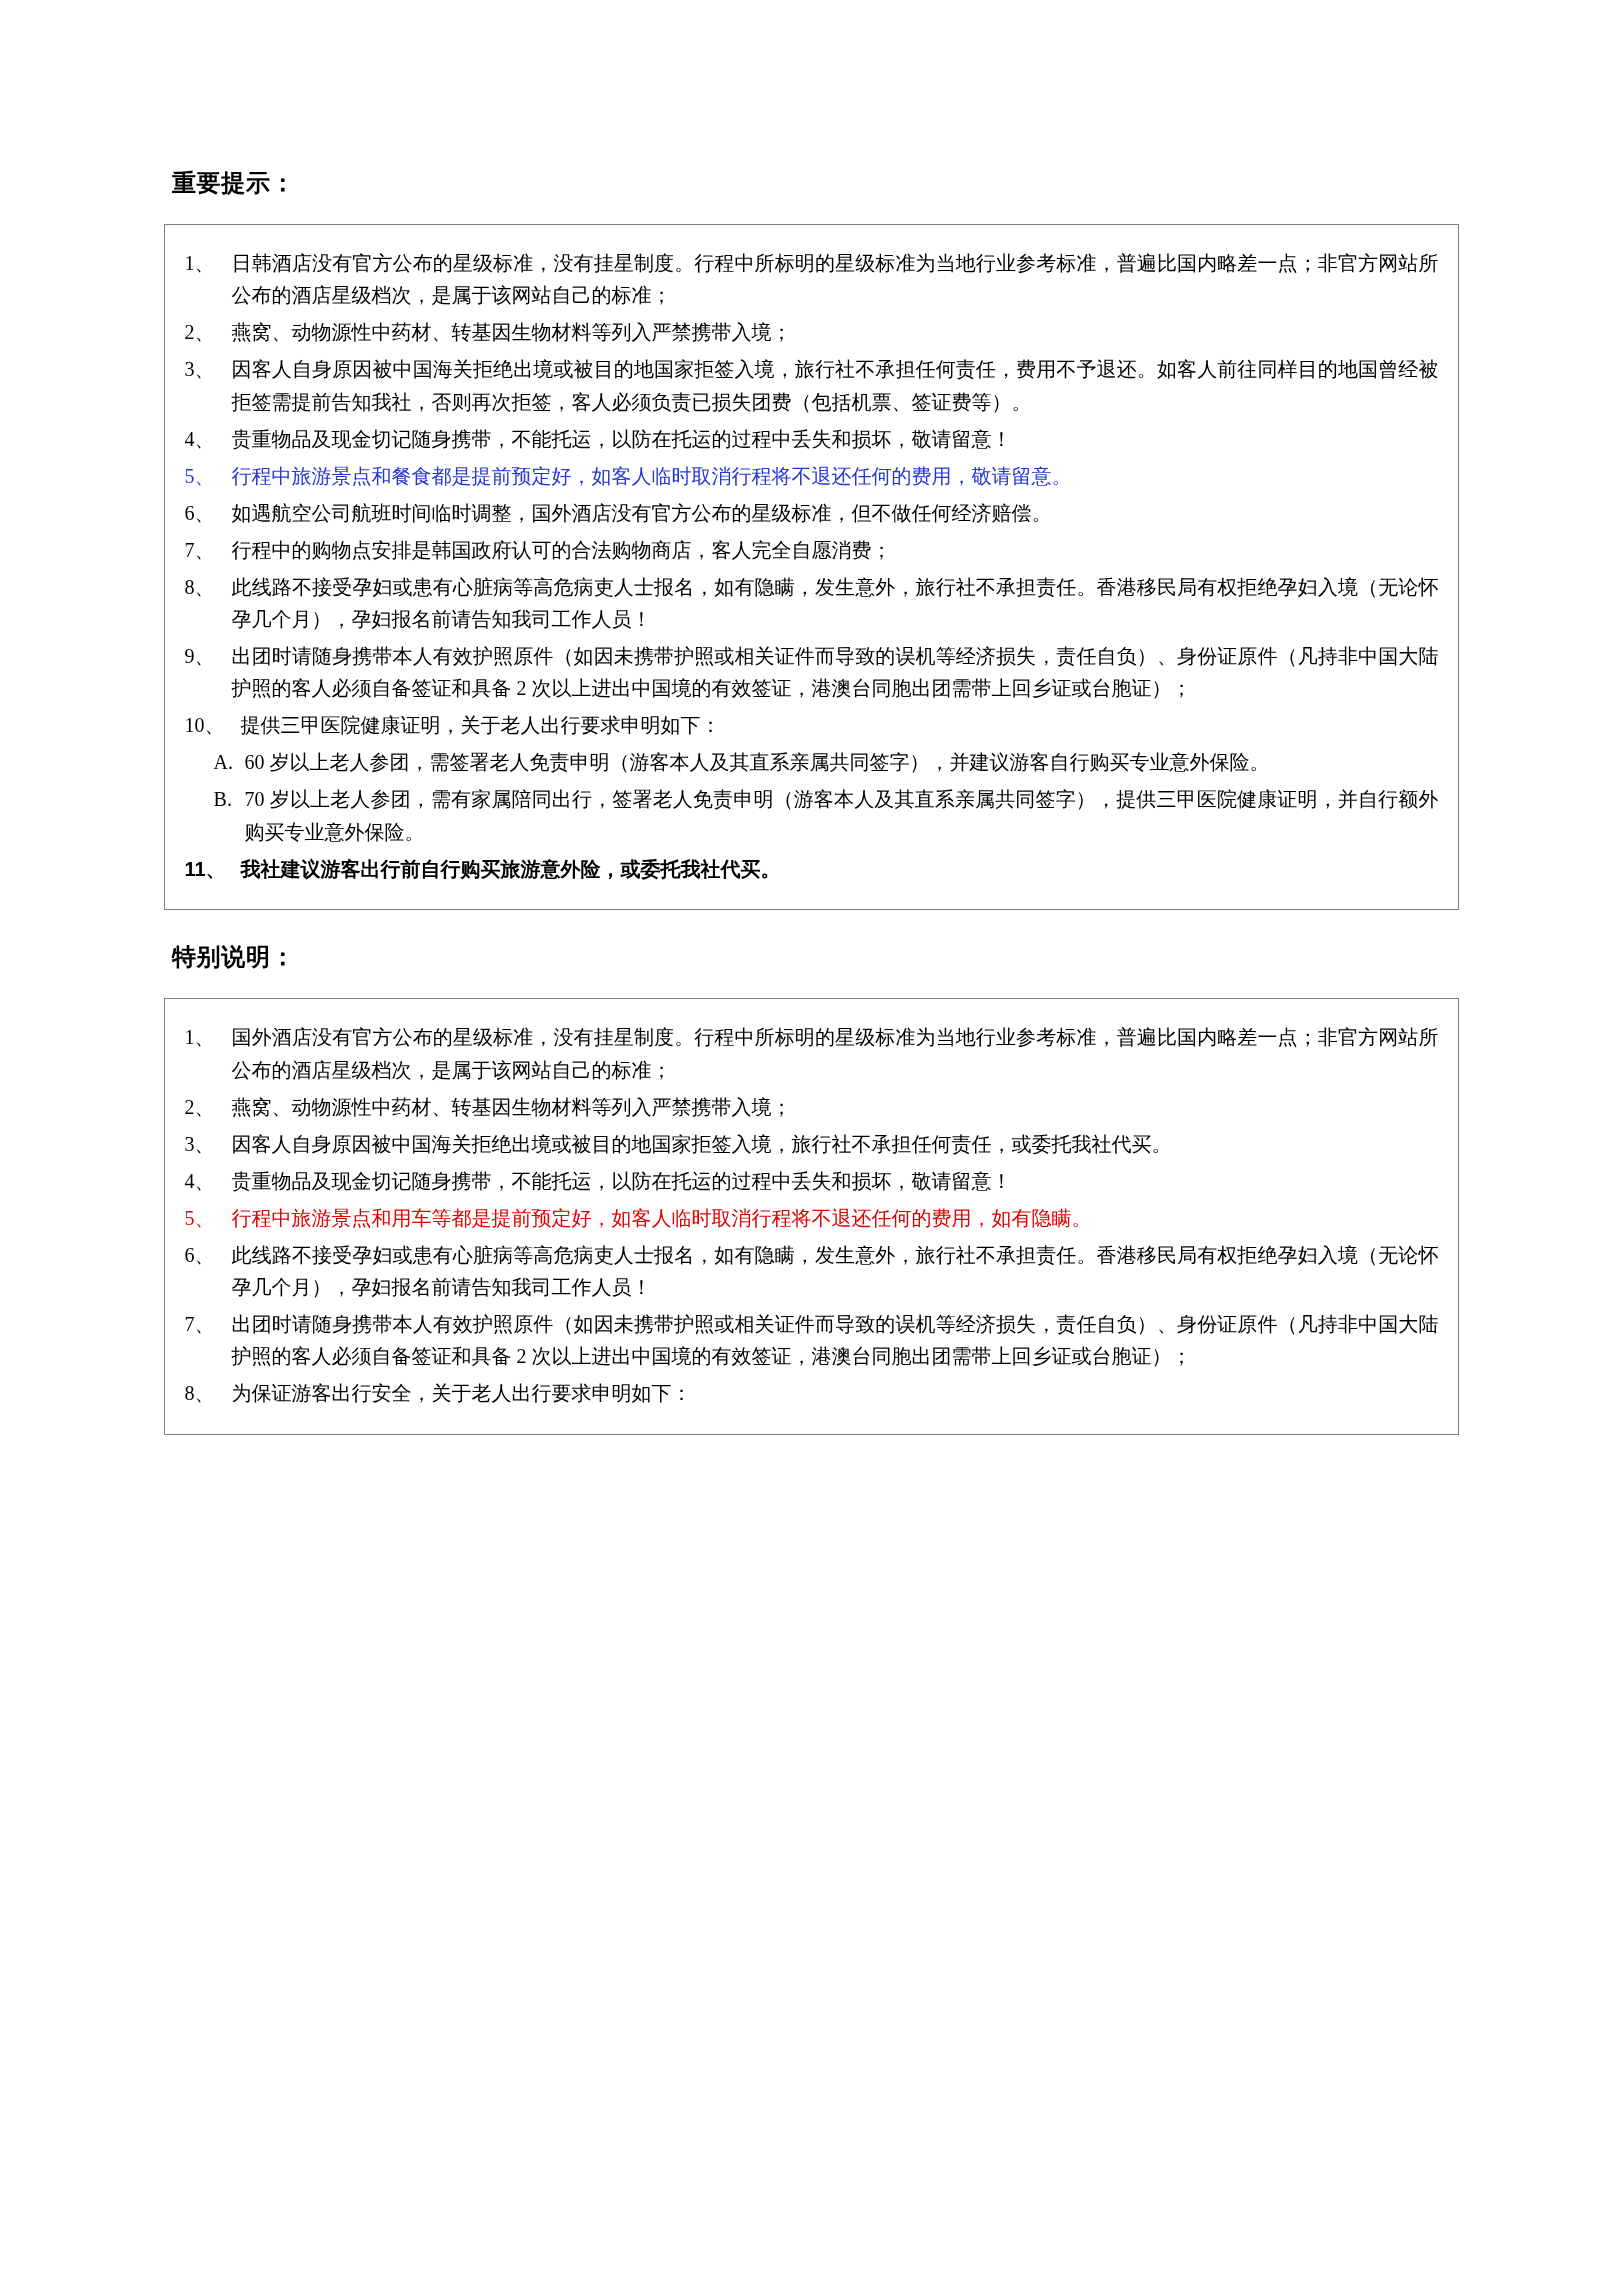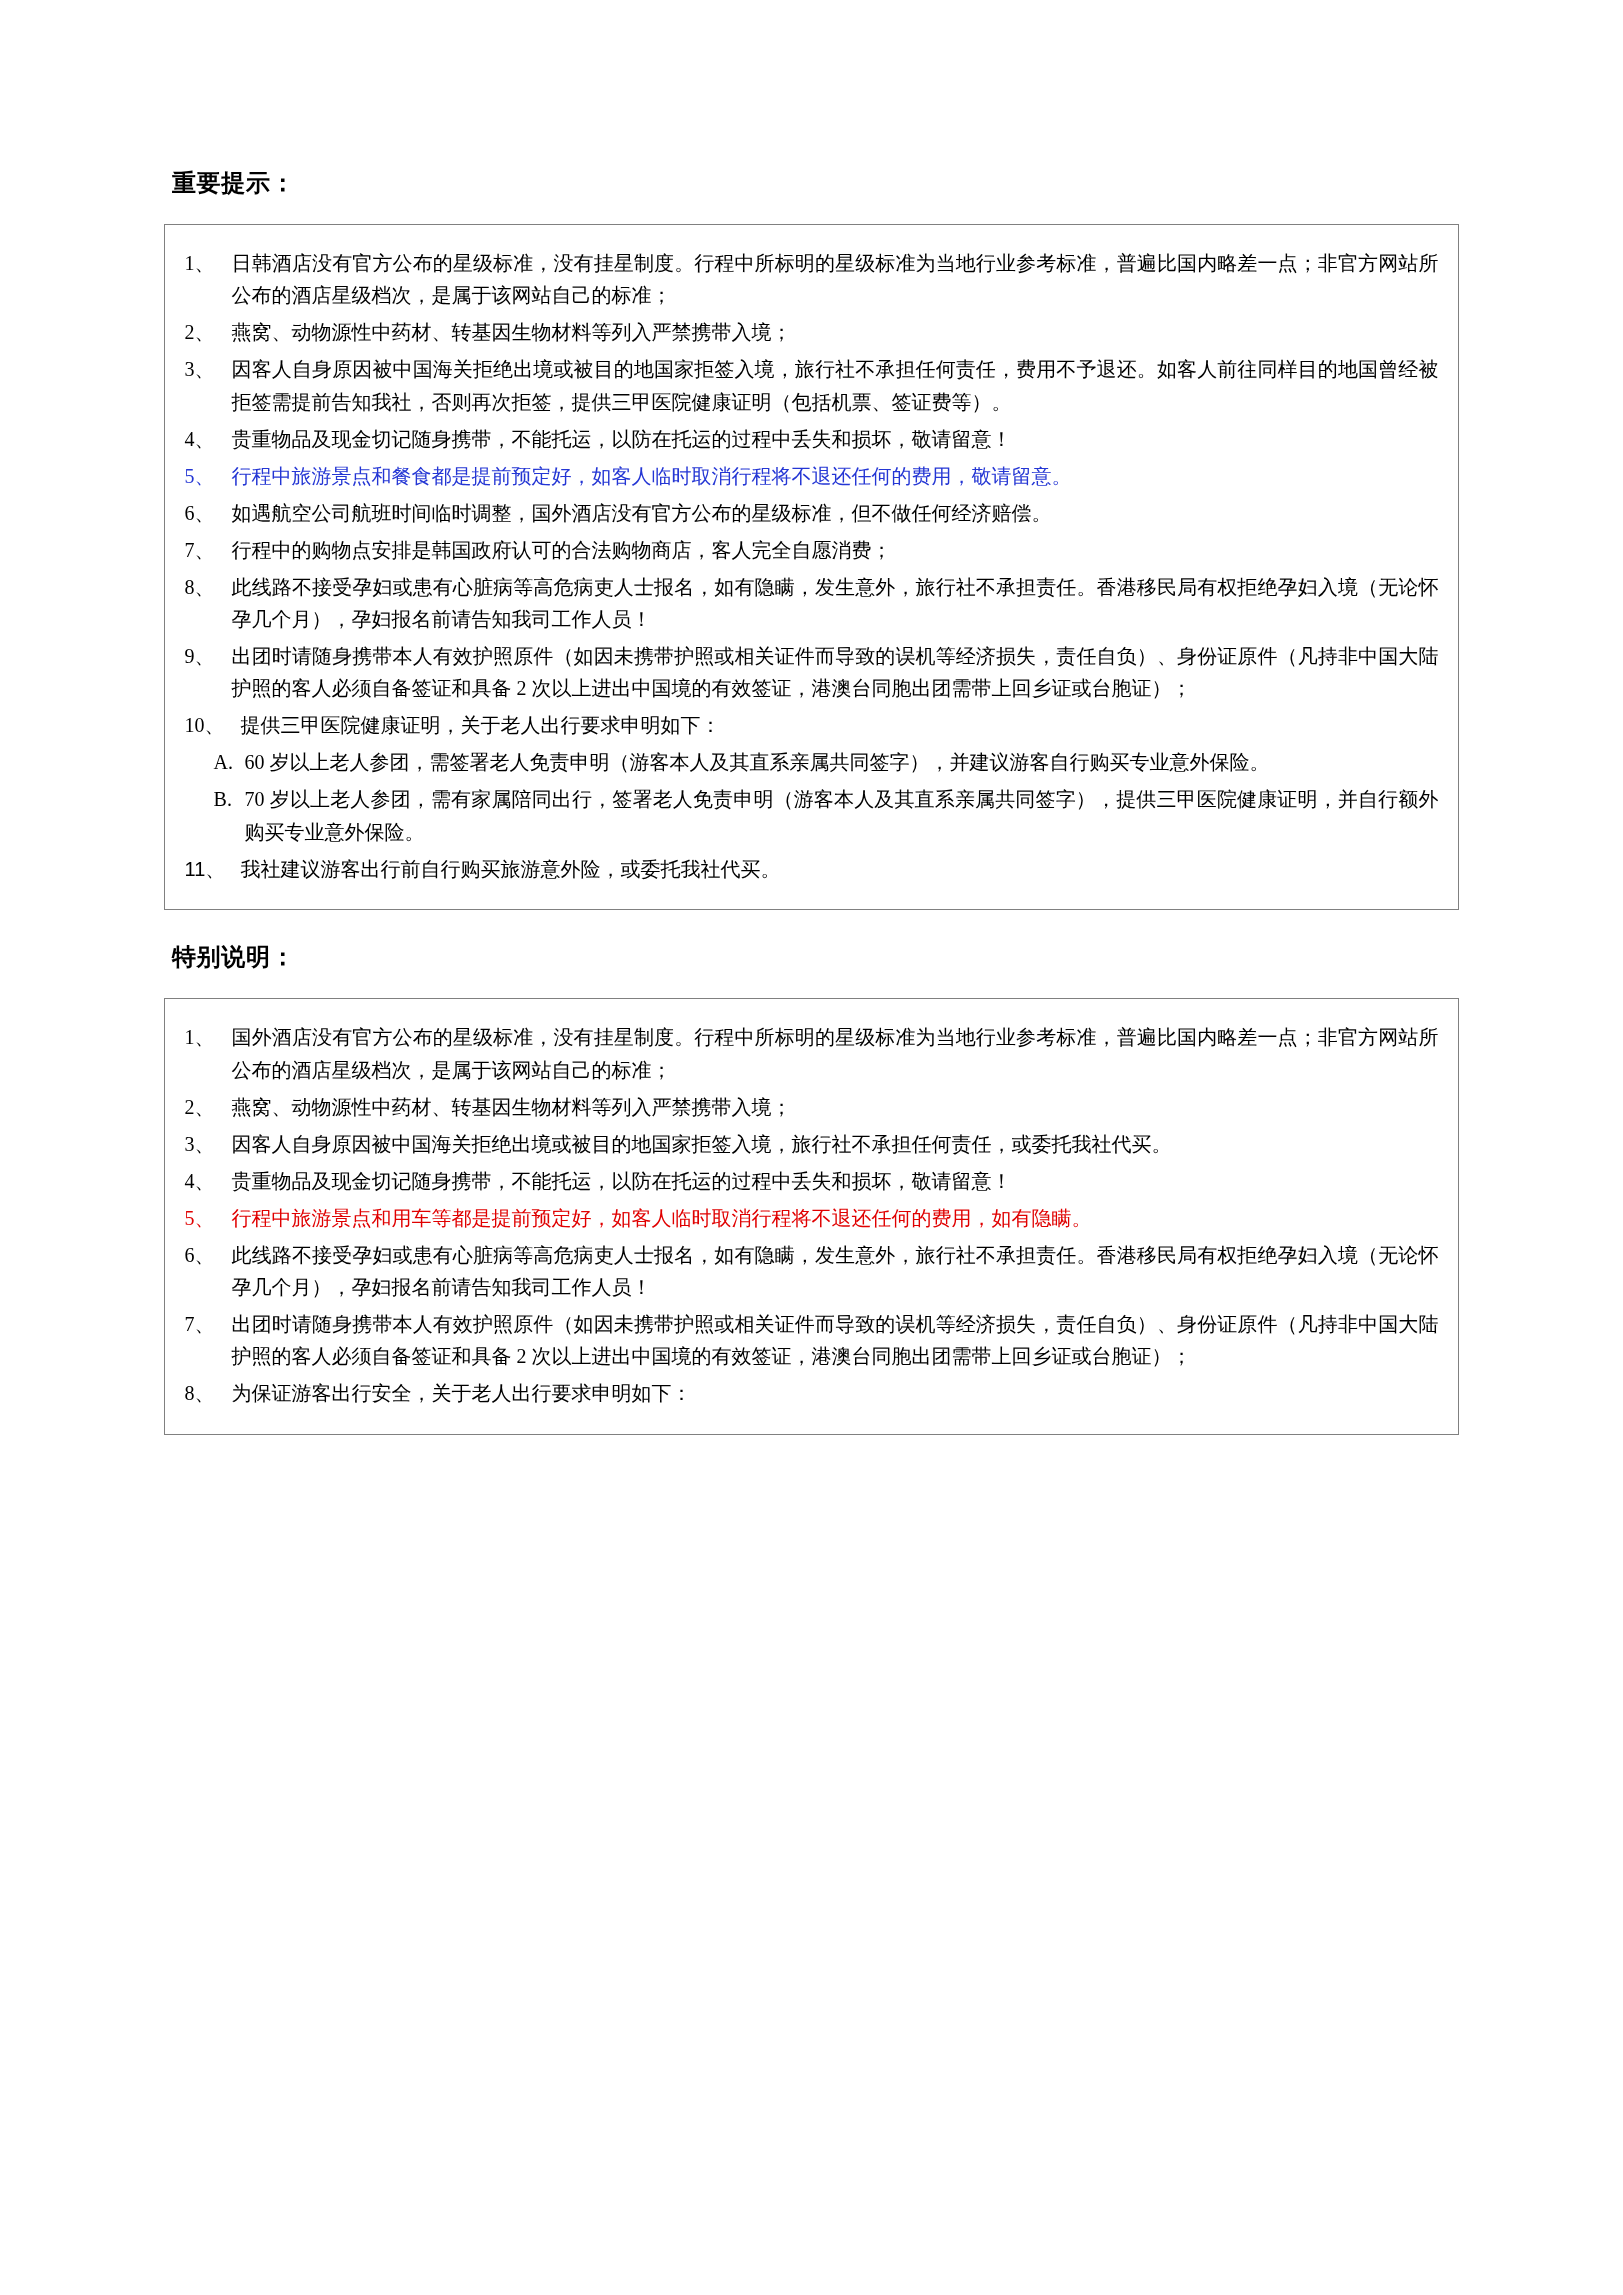--- a/index.html
+++ b/index.html
@@ -64,21 +64,21 @@
   li.item.sub {
     margin-left: 29px;
   }
   li.item.sub .num {
     width: 31px;
   }
   .blue { color: #2436d4; }
   .red  { color: #e00000; }
   .bold {
     font-family: "Liberation Sans", "DejaVu Sans", sans-serif;
-    font-weight: normal;
+    font-weight: bold;
   }
 </style>
 </head>
 <body>
 
 <div class="page">
 
   <h2 class="section-title">重要提示：</h2>
 
   <div class="box">
@@ -86,21 +86,21 @@
         <li class="item">
           <span class="num">1、</span>
           <span class="txt">日韩酒店没有官方公布的星级标准，没有挂星制度。行程中所标明的星级标准为当地行业参考标准，普遍比国内略差一点；非官方网站所公布的酒店星级档次，是属于该网站自己的标准；</span>
         </li>
         <li class="item">
           <span class="num">2、</span>
           <span class="txt">燕窝、动物源性中药材、转基因生物材料等列入严禁携带入境；</span>
         </li>
         <li class="item">
           <span class="num">3、</span>
-          <span class="txt">因客人自身原因被中国海关拒绝出境或被目的地国家拒签入境，旅行社不承担任何责任，费用不予退还。如客人前往同样目的地国曾经被拒签需提前告知我社，否则再次拒签，提供三甲医院健康证明（包括机票、签证费等）。</span>
+          <span class="txt">因客人自身原因被中国海关拒绝出境或被目的地国家拒签入境，旅行社不承担任何责任，费用不予退还。如客人前往同样目的地国曾经被拒签需提前告知我社，否则再次拒签，客人必须负责已损失团费（包括机票、签证费等）。</span>
         </li>
         <li class="item">
           <span class="num">4、</span>
           <span class="txt">贵重物品及现金切记随身携带，不能托运，以防在托运的过程中丢失和损坏，敬请留意！</span>
         </li>
         <li class="item blue">
           <span class="num">5、</span>
           <span class="txt">行程中旅游景点和餐食都是提前预定好，如客人临时取消行程将不退还任何的费用，敬请留意。</span>
         </li>
         <li class="item">

